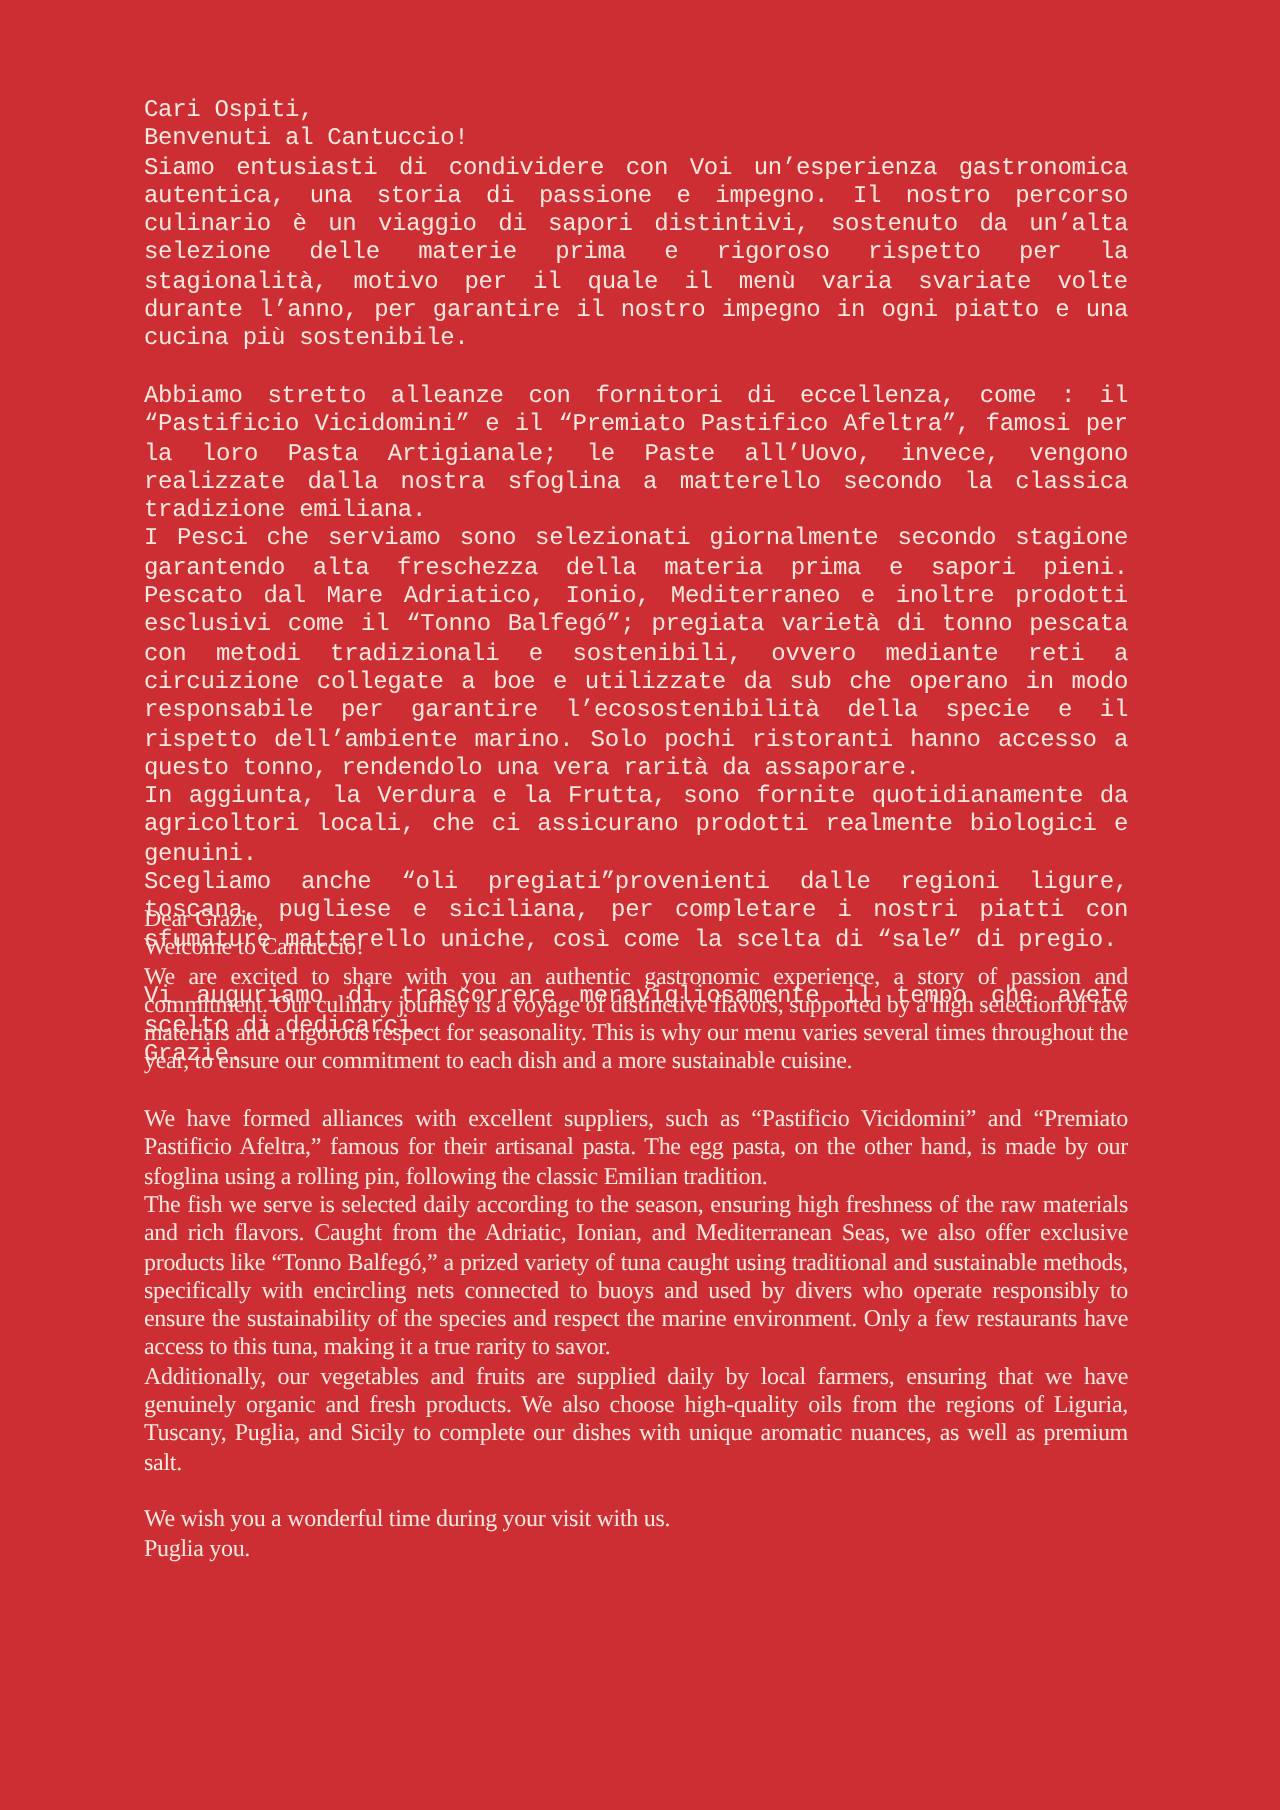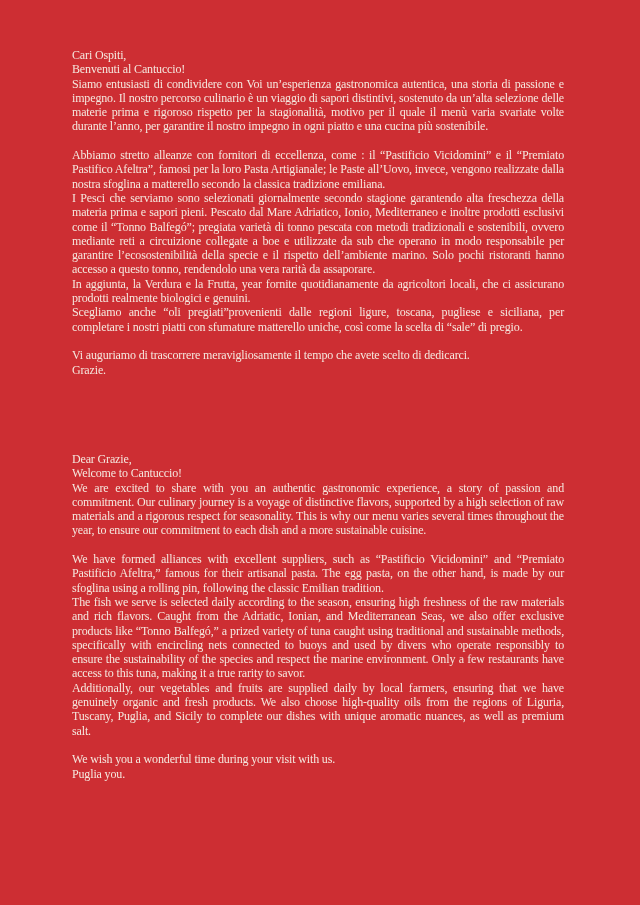--- a/index.html
+++ b/index.html
@@ -37,30 +37,30 @@
   }
   .text-line {
     text-align: justify;
     text-justify: inter-word;
   }
 </style>
 </head>
 <body style="background: rgb(205, 46, 51);">
 
 <main class="page">
-  <section class="letter-section italian" lang="it" style="color: rgb(245, 232, 223);">
+  <section class="letter-section italian" lang="it" style="color: rgb(245, 232, 223); font-family: Liberation Mono, monospace;">
       <div class="text-block">
         <div class="text-line">Cari Ospiti,</div>
         <div class="text-line">Benvenuti al Cantuccio!</div>
         <div class="text-line">Siamo entusiasti di condividere con Voi un’esperienza gastronomica autentica, una storia di passione e impegno. Il nostro percorso culinario è un viaggio di sapori distintivi, sostenuto da un’alta selezione delle materie prima e rigoroso rispetto per la stagionalità, motivo per il quale il menù varia svariate volte durante l’anno, per garantire il nostro impegno in ogni piatto e una cucina più sostenibile.</div>
       </div>
       <div class="text-block">
         <div class="text-line">Abbiamo stretto alleanze con fornitori di eccellenza, come : il “Pastificio Vicidomini” e il “Premiato Pastifico Afeltra”, famosi per la loro Pasta Artigianale; le Paste all’Uovo, invece, vengono realizzate dalla nostra sfoglina a matterello secondo la classica tradizione emiliana.</div>
         <div class="text-line">I Pesci che serviamo sono selezionati giornalmente secondo stagione garantendo alta freschezza della materia prima e sapori pieni. Pescato dal Mare Adriatico, Ionio, Mediterraneo e inoltre prodotti esclusivi come il “Tonno Balfegó”; pregiata varietà di tonno pescata con metodi tradizionali e sostenibili, ovvero mediante reti a circuizione collegate a boe e utilizzate da sub che operano in modo responsabile per garantire l’ecosostenibilità della specie e il rispetto dell’ambiente marino. Solo pochi ristoranti hanno accesso a questo tonno, rendendolo una vera rarità da assaporare.</div>
-        <div class="text-line">In aggiunta, la Verdura e la Frutta, year fornite quotidianamente da agricoltori locali, che ci assicurano prodotti realmente biologici e genuini.</div>
+        <div class="text-line">In aggiunta, la Verdura e la Frutta, sono fornite quotidianamente da agricoltori locali, che ci assicurano prodotti realmente biologici e genuini.</div>
         <div class="text-line">Scegliamo anche “oli pregiati”provenienti dalle regioni ligure, toscana, pugliese e siciliana, per completare i nostri piatti con sfumature matterello uniche, così come la scelta di “sale” di pregio.</div>
       </div>
       <div class="text-block">
         <div class="text-line">Vi auguriamo di trascorrere meravigliosamente il tempo che avete scelto di dedicarci.</div>
         <div class="text-line">Grazie.</div>
       </div>
     </section>
   <section class="letter-section english" lang="en" style="color: rgb(245, 232, 223);">
       <div class="text-block">
         <div class="text-line">Dear Grazie,</div>

